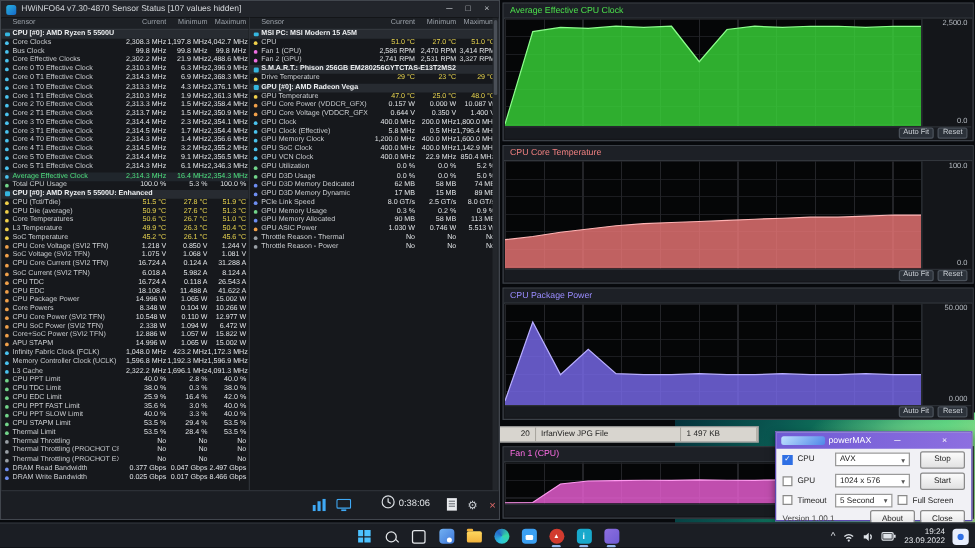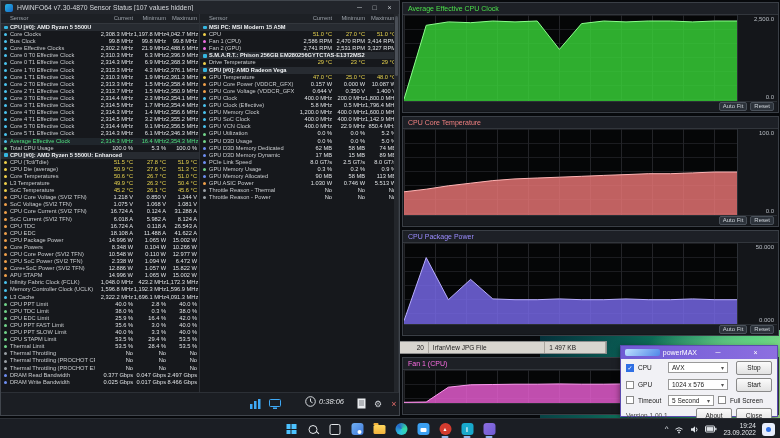--- a/index.html
+++ b/index.html
@@ -56,21 +56,21 @@
   .val{width:38px;text-align:right;overflow:hidden;}
   .v2{width:33px;}.v3{width:33px;padding-right:2px;box-sizing:border-box;}
   .hdr-sensor{flex:1;padding-left:9px;}
   .row.hl{background:#20262c;}
   .row.hl .lab,.row.hl .val{color:#4fe07f;}
   .sb{position:absolute;right:0;top:0;bottom:0;width:4px;background:#23262b;}
   .sb i{position:absolute;left:0.5px;top:2px;width:3px;height:60px;background:#4a4f57;border-radius:2px;}
   .hw-foot{position:absolute;bottom:0;left:0;right:0;height:22px;background:#1b1e23;border-top:1px solid #2c3036;}
   .fbtn{position:absolute;top:3px;width:16px;height:15px;display:flex;align-items:center;justify-content:center;
     border-radius:2px;color:#cfd3d8;font-size:9px;}
-  .f-clock{position:absolute;top:3px;left:304px;display:flex;align-items:center;gap:3px;color:#e4e7ea;font-size:7.5px;font-style:italic;}
+  .f-clock{position:absolute;top:3px;left:304px;display:flex;align-items:flex-end;gap:3px;color:#e4e7ea;font-size:7.5px;}
   
   .pmx{position:absolute;left:620px;top:345px;width:158px;height:72px;z-index:6;background:#f1f1f5;
     border:1px solid #5b4ab0;box-sizing:border-box;box-shadow:0 2px 6px rgba(0,0,0,.5);font-size:6.5px;color:#222;}
   .pmx-title{height:13px;background:linear-gradient(90deg,#6f5bd4,#8d6fe0);display:flex;align-items:center;
     gap:3px;padding:0 4px;color:#fff;font-size:7px;}
   .pmx-icon{width:7px;height:7px;border-radius:2px;background:linear-gradient(135deg,#bfe1ff,#4f86e8);}
   .pmx-title span{flex:1;}
   .pmx-ctl{width:10px;text-align:center;font-size:7px;}
   .pmx-row{display:flex;align-items:center;gap:4px;padding:1.5px 5px;}
   .chk{width:8px;height:8px;border:1px solid #8a8a8a;background:#fff;box-sizing:border-box;flex:0 0 auto;

